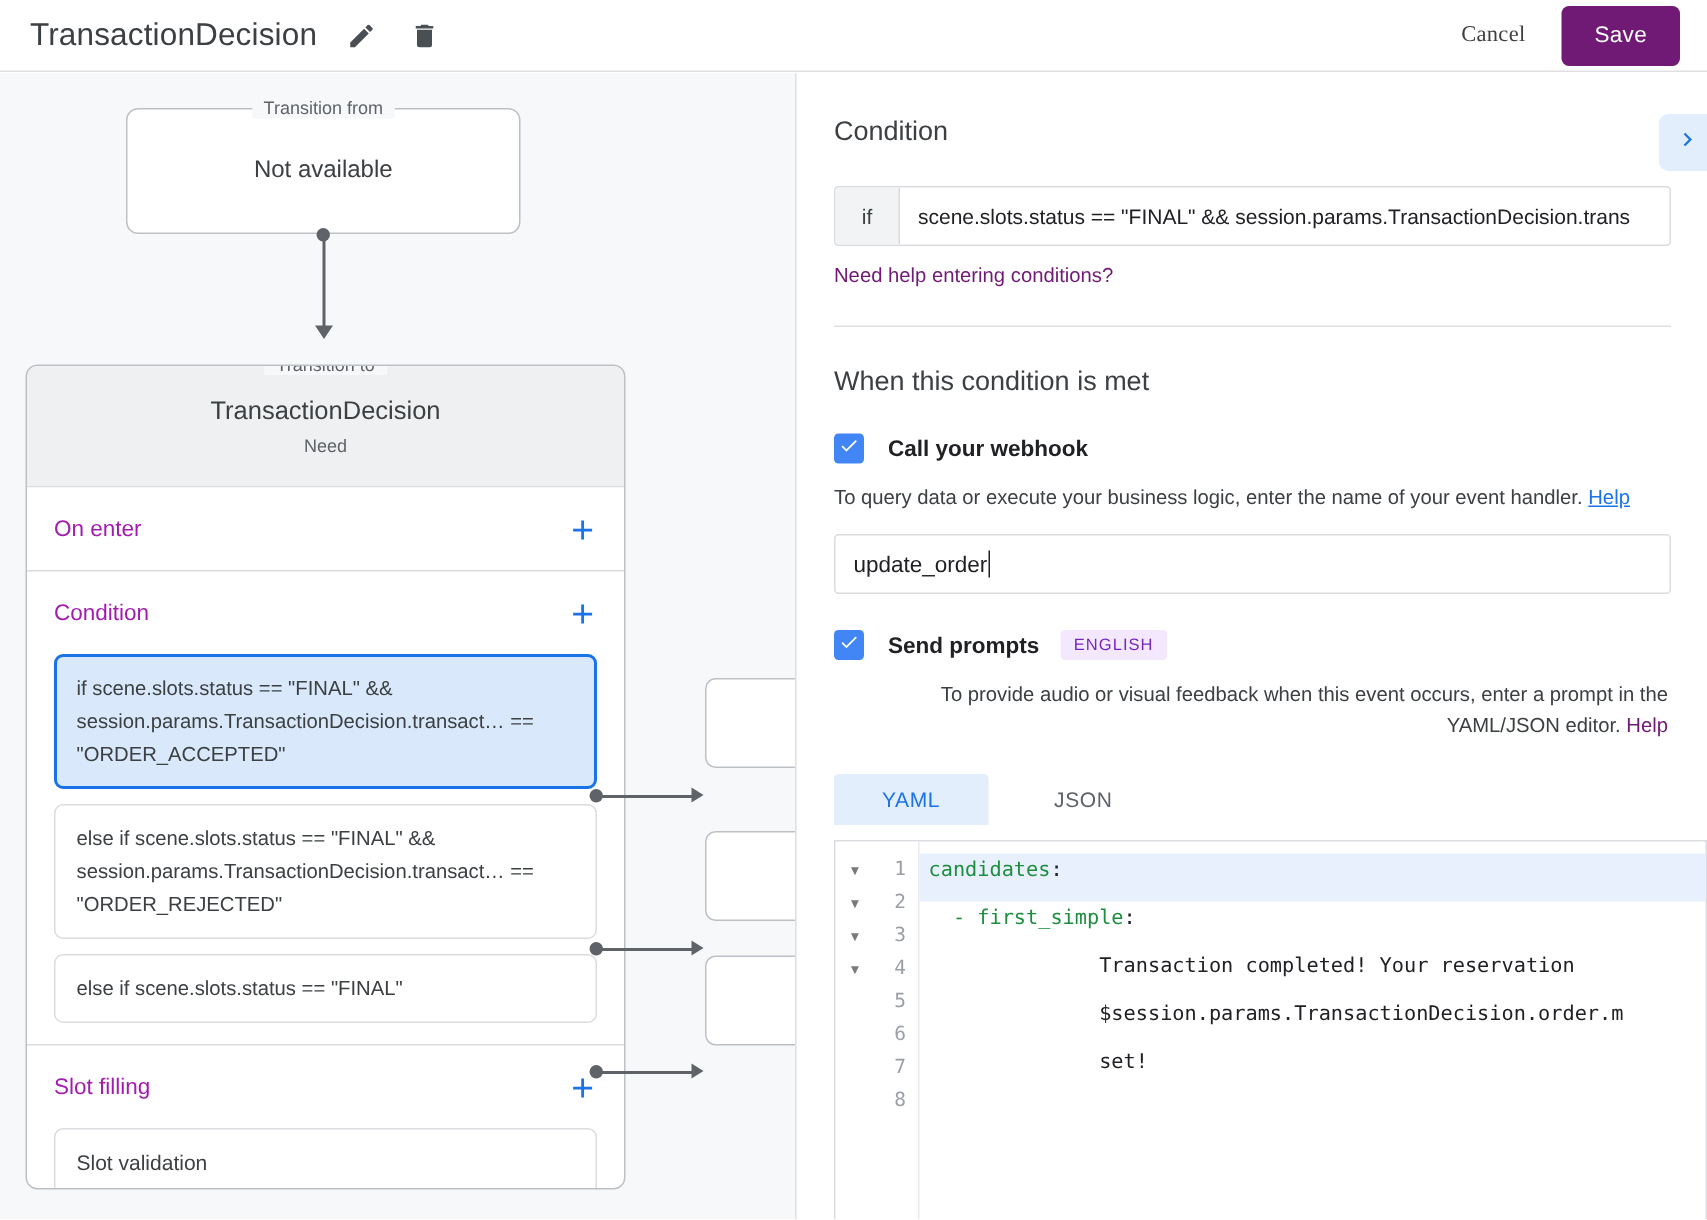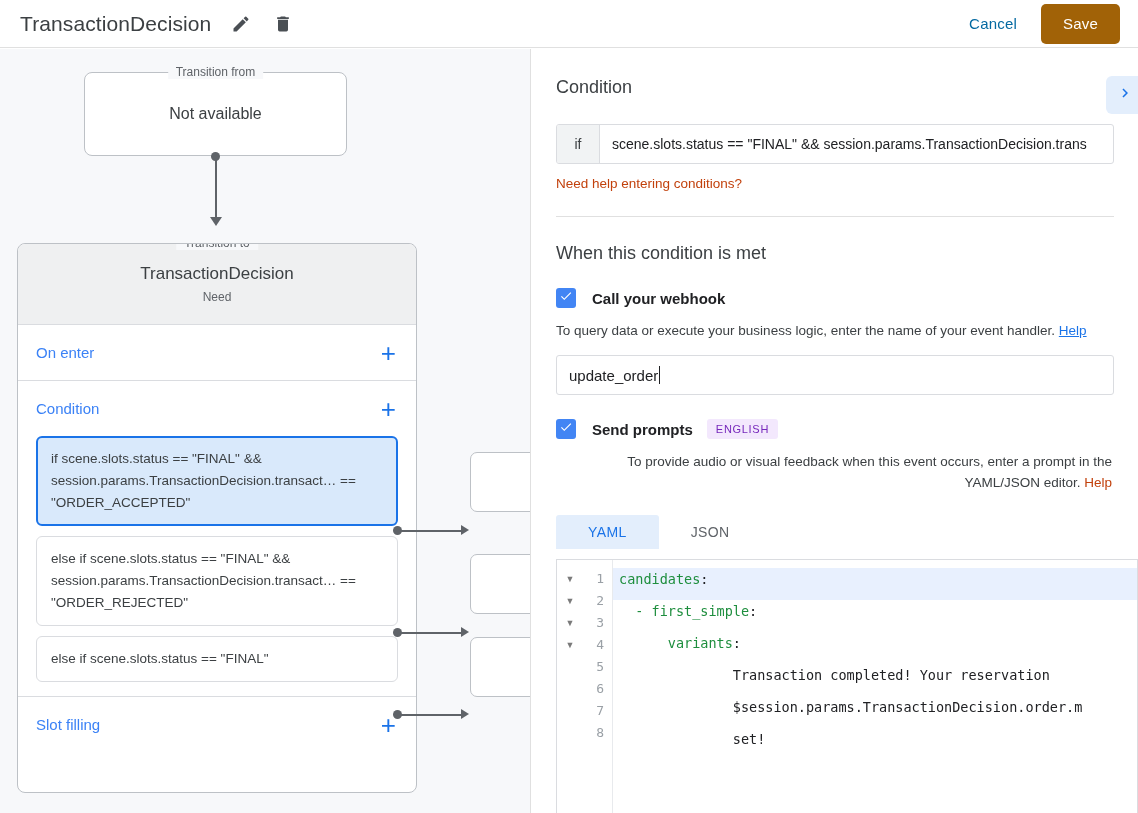--- a/index.html
+++ b/index.html
@@ -21,27 +21,27 @@
     letter-spacing: 0.1px; white-space: nowrap;
   }
   .icon-btn {
     width: 24px; height: 24px; margin-left: 18px;
     display: flex; align-items: center; justify-content: center;
     cursor: pointer; background: none; border: none;
   }
   .icon-btn svg { display: block; }
   .topbar-spacer { flex: 1 1 auto; }
   .btn-cancel {
-    font-size: 15px; color: #0369a1; background: none; border: none;
-    cursor: pointer; padding: 8px 10px; font-family: Liberation Sans, sans-serif;
+    font-size: 15px; color: #404040; background: none; border: none;
+    cursor: pointer; padding: 8px 10px; font-family: Liberation Serif, serif;
     letter-spacing: 0.2px;
   }
   .btn-save {
     margin-left: 14px; margin-right: 18px;
-    background: #a16207; color: #ffffff; border: none; border-radius: 5px;
+    background: #701a75; color: #ffffff; border: none; border-radius: 5px;
     font-size: 15px; font-family: inherit; letter-spacing: 0.2px;
     padding: 0 22px; height: 40px; cursor: pointer;
   }
 
   
   .graph-panel {
     position: absolute; left: 0; top: 49px; width: 531px; height: 764px;
     background: #f7f8fa; border-right: 1px solid #e0e0e0; overflow: hidden;
   }
 
@@ -71,21 +71,21 @@
     justify-content: center; border-radius: 7px 7px 0 0;
   }
   .scene-head .name { font-size: 17px; color: #3c4043; }
   .scene-head .sub { font-size: 12px; color: #5f6368; margin-top: 6px; }
 
   .sec { border-bottom: 1px solid #dadce0; padding: 0 18px 14px 18px; }
   .sec:last-child { border-bottom: none; }
   .sec-head {
     height: 55px; display: flex; align-items: center; justify-content: space-between;
   }
-  .sec-title { font-size: 15px; color: #3b82f6; }
+  .sec-title { font-size: 15px; color: #a21caf; }
   .plus {
     font-size: 26px; color: #1a73e8; line-height: 1; cursor: pointer;
     font-weight: 300; padding: 0 2px;
   }
   .cond-card {
     border: 1px solid #dadce0; border-radius: 6px; background: #ffffff;
     padding: 11px 14px; margin-bottom: 10px; font-size: 13.5px;
     color: #3c4043; line-height: 22px; word-break: break-word;
   }
   .cond-card.selected {
@@ -138,21 +138,21 @@
   }
   .cond-if {
     width: 43px; background: #f1f3f4; border-right: 1px solid #dadce0;
     display: flex; align-items: center; justify-content: center;
     font-size: 14px; color: #3c4043;
   }
   .cond-val {
     flex: 1; display: flex; align-items: center; padding-left: 12px;
     font-size: 14px; color: #202124; white-space: nowrap; overflow: hidden;
   }
-  .link { color: #c2410c; text-decoration: none; cursor: pointer; }
+  .link { color: #701a75; text-decoration: none; cursor: pointer; }
   .link-u { color: #1a73e8; text-decoration: underline; cursor: pointer; }
   .helplink { display: inline-block; margin-top: 12px; font-size: 13.5px; }
 
   .dp-h2 { font-size: 18px; color: #3c4043; padding-top: 26px; }
 
   .chk-row { display: flex; align-items: center; margin-top: 24px; }
   .chk {
     width: 20px; height: 20px; border-radius: 3px; background: #4285f4;
     display: flex; align-items: center; justify-content: center;
     cursor: pointer; flex: 0 0 auto;
@@ -171,21 +171,21 @@
     margin-top: 14px; width: 100%; height: 40px;
     border: 1px solid #dadce0; border-radius: 3px;
     display: flex; align-items: center; padding-left: 12px;
     font-size: 15px; color: #202124;
   }
   .caret {
     display: inline-block; width: 1px; height: 18px; background: #202124;
     margin-left: 1px;
   }
 
-  .tabs { display: flex; margin-top: 22px; }
+  .tabs { display: flex; margin-top: 22px; gap: 12px; }
   .tab {
     height: 34px; padding: 0 32px; display: flex; align-items: center;
     justify-content: center; font-size: 14px; color: #5f6368;
     letter-spacing: 0.4px; cursor: pointer; border-radius: 3px 3px 0 0;
   }
   .tab.active { background: #e3eefc; color: #1a73e8; }
 
   
   .editor {
     margin: 10px 24px 0 24px; width: 582px; height: 280px;
@@ -282,20 +282,21 @@
         <div class="cond-card selected">if scene.slots.status == "FINAL" &amp;&amp; session.params.TransactionDecision.transact… == "ORDER_ACCEPTED"</div>
         <div class="cond-card">else if scene.slots.status == "FINAL" &amp;&amp; session.params.TransactionDecision.transact… == "ORDER_REJECTED"</div>
         <div class="cond-card" style="margin-bottom:0;">else if scene.slots.status == "FINAL"</div>
       </div>
 
       <div class="sec">
         <div class="sec-head">
           <span class="sec-title">Slot filling</span>
           <span class="plus">+</span>
         </div>
+        <div class="slot-card">Slot validation</div>
       </div>
     </div>
 
     <div class="conn-dot" style="left:393px; top:477px;"></div>
     <div class="conn-line" style="left:399px; top:481px; width:64px;"></div>
     <div class="arrow-h" style="left:461px; top:476px;"></div>
     <div class="ghost-box" style="left:470px; top:403px; height:60px;"></div>
 
     <div class="conn-dot" style="left:393px; top:579px;"></div>
     <div class="conn-line" style="left:399px; top:583px; width:64px;"></div>
@@ -392,21 +393,20 @@
           <div class="num">3</div>
           <div class="num">4</div>
           <div class="num">5</div>
           <div class="num">6</div>
           <div class="num">7</div>
           <div class="num">8</div>
         </div>
       <div class="code-area" id="code-area">
           <div class="code-line hl"><span class="tok-key">candidates</span><span class="tok-txt">:</span></div>
           <div class="code-line"><span class="tok-key">  - first_simple</span><span class="tok-txt">:</span></div>
-          <div class="code-line"><span class="tok-key">      variants</span><span class="tok-txt">:</span></div>
           <div class="code-line"><span class="tok-txt">              Transaction completed! Your reservation</span></div>
           <div class="code-line"><span class="tok-txt">              $session.params.TransactionDecision.order.m</span></div>
           <div class="code-line"><span class="tok-txt">              set!</span></div>
           <div class="code-line"><span class="tok-txt"></span></div>
         </div>
     </div>
   </div>
 </div>
 
 </body></html>

